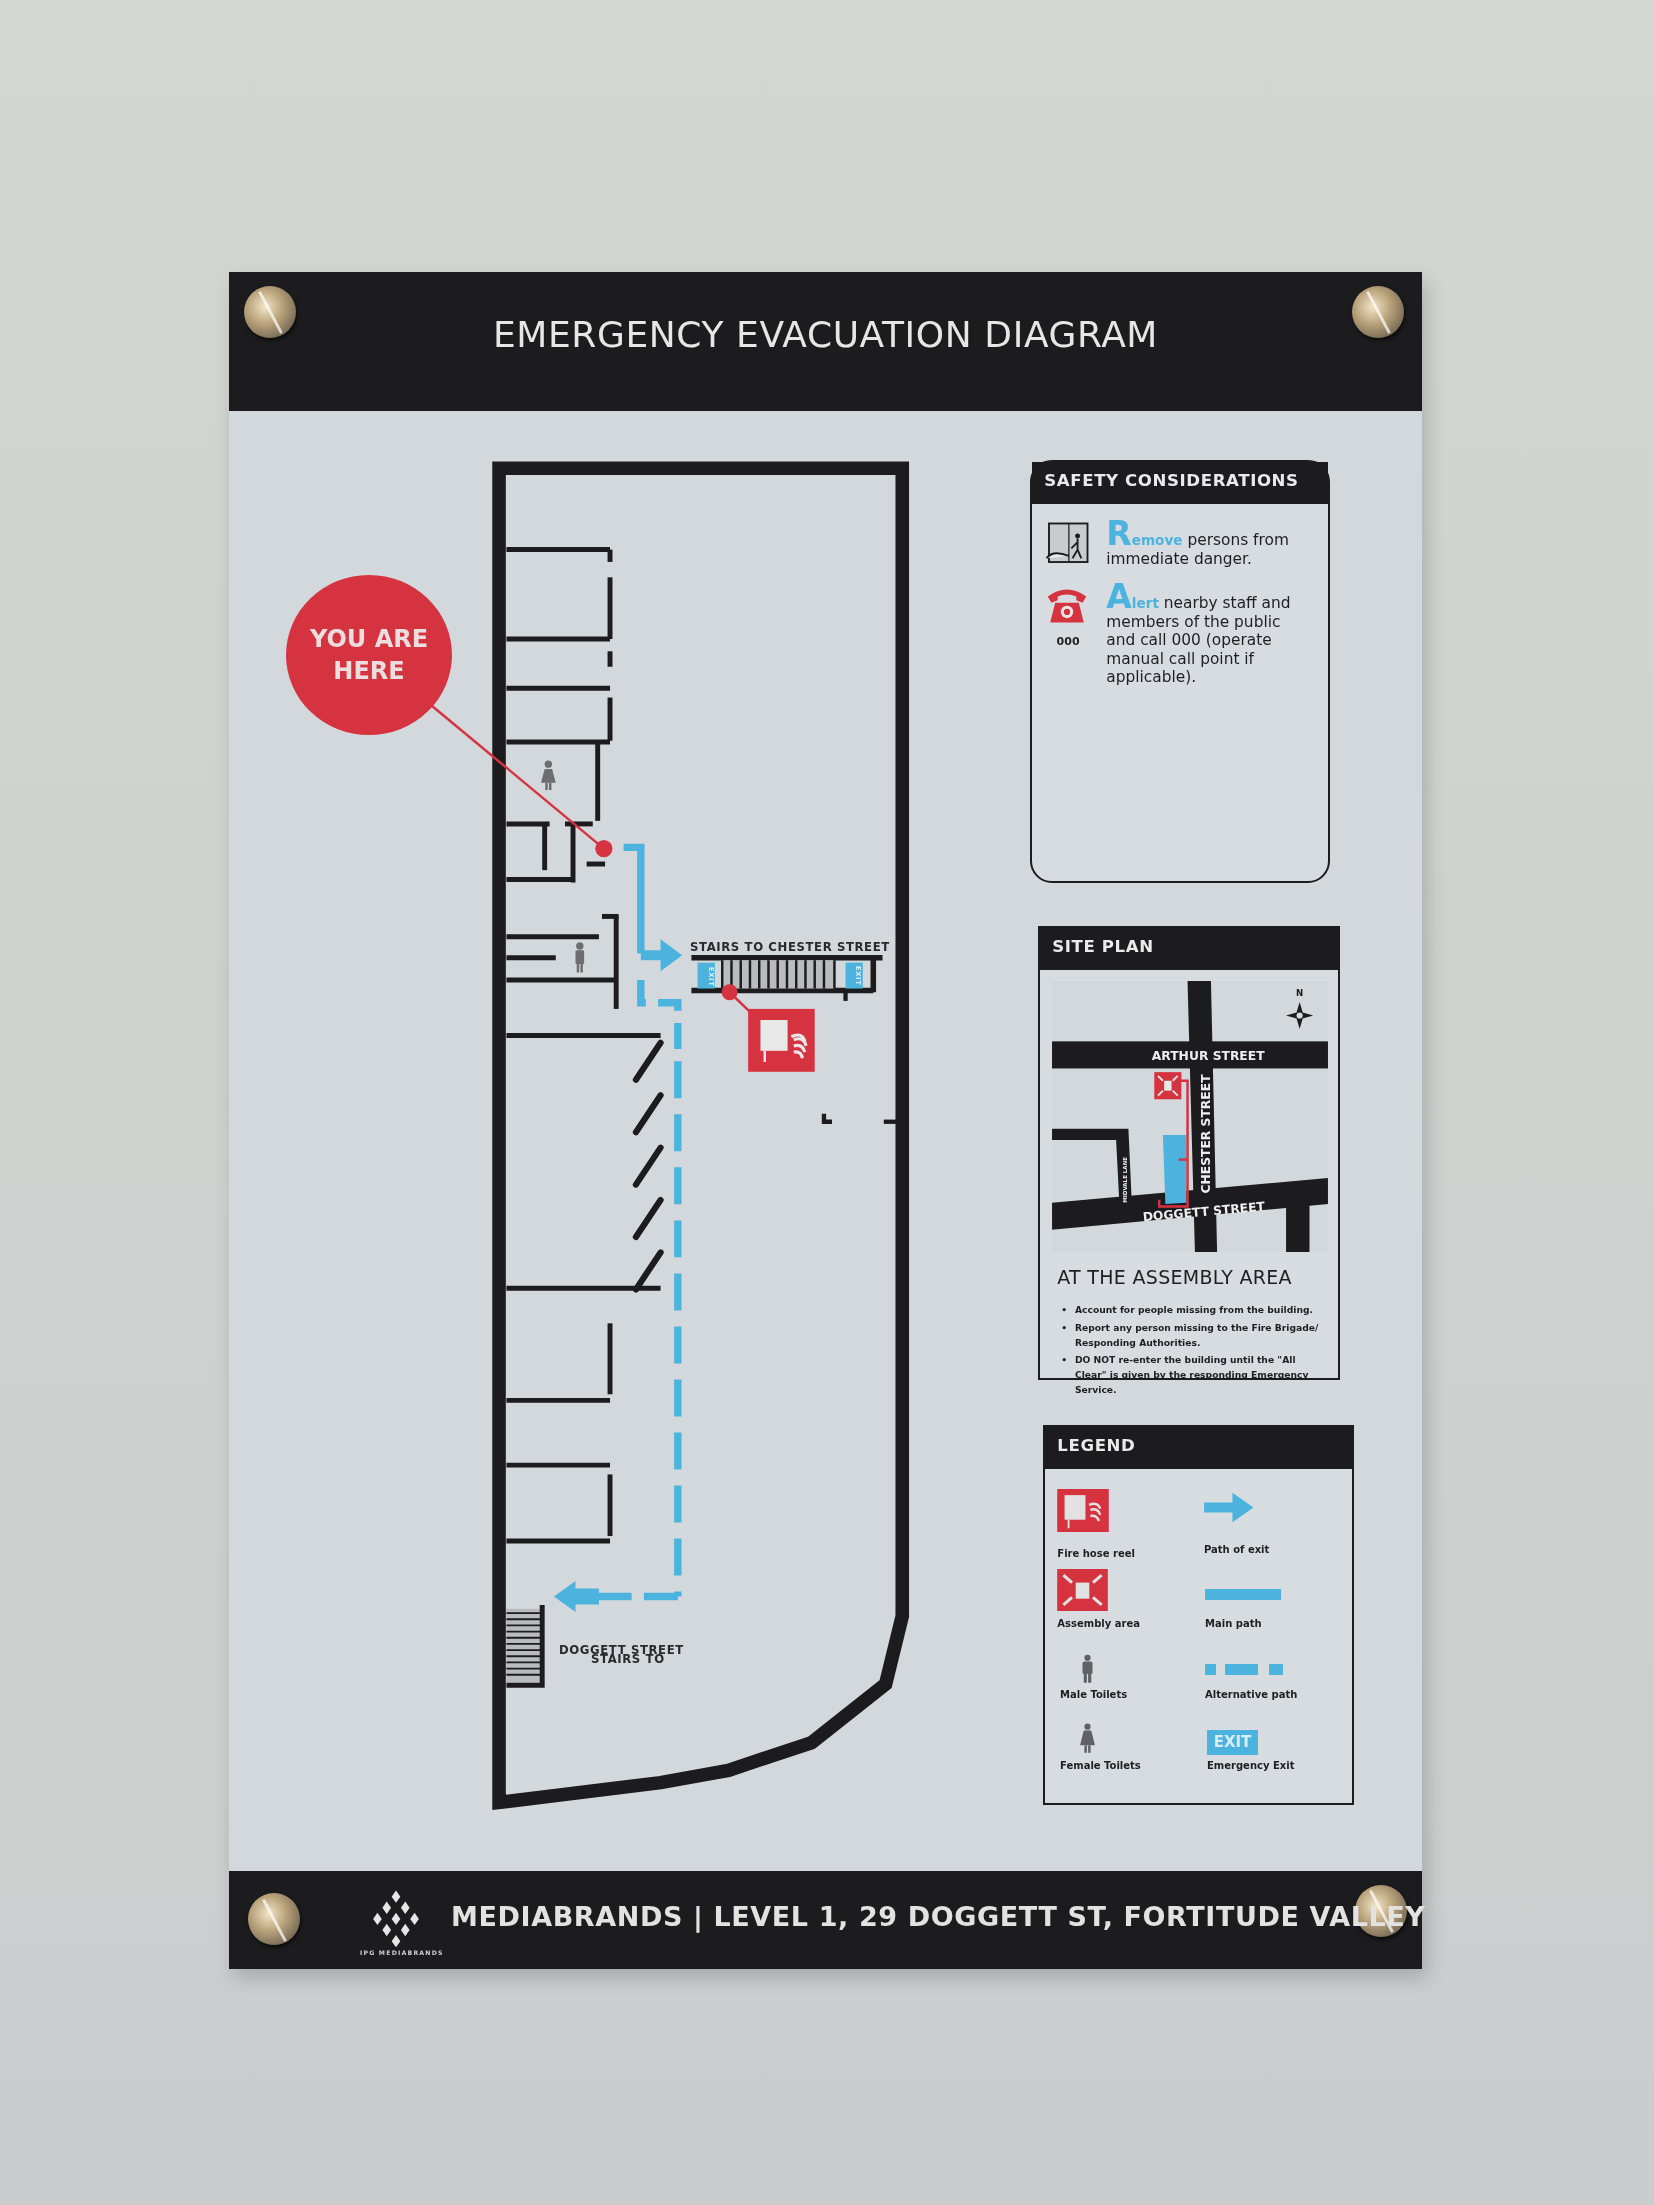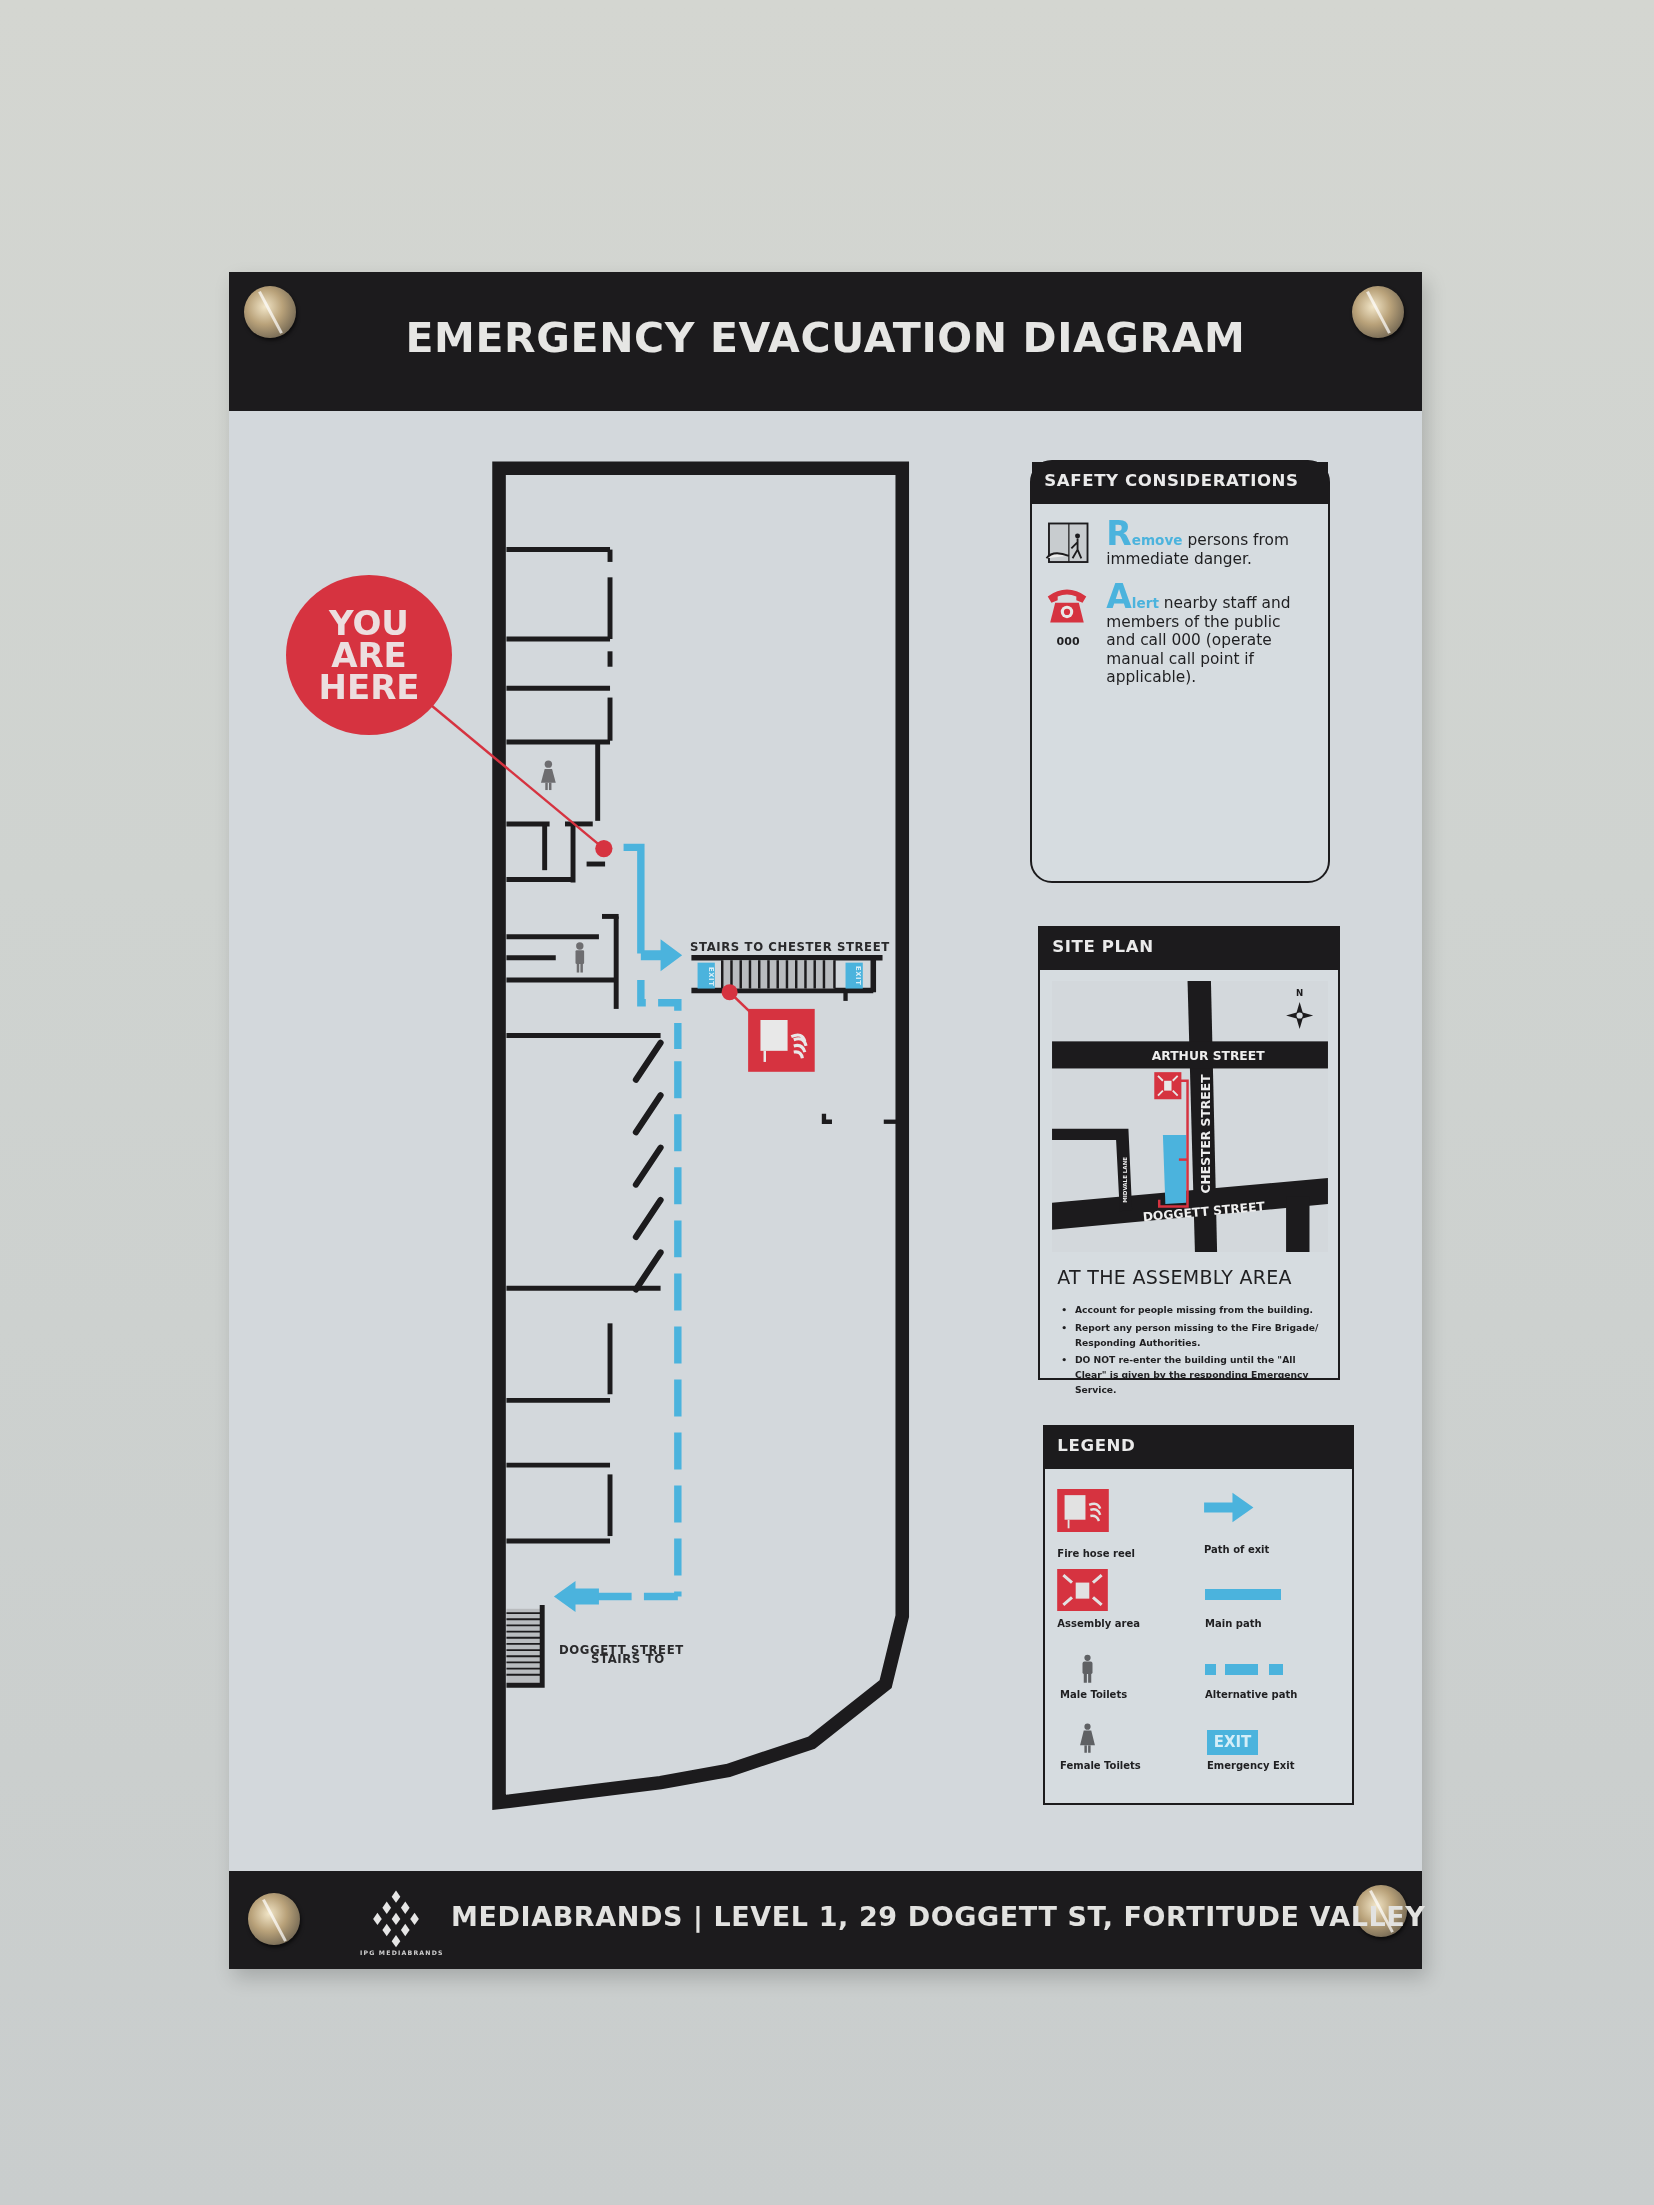--- a/index.html
+++ b/index.html
@@ -12,21 +12,21 @@
   .sign {
     position: absolute; left: 229px; top: 272px; width: 1193px; height: 1697px;
     background: #d3d8dc;
     box-shadow: 5px 8.6px 18.5px rgba(0,0,0,0.18);
   }
   .band { position: absolute; left: 0; right: 0; background: #1c1b1d; }
   .band.top { top: 0; height: 139px; }
   .band.bottom { top: 1599px; height: 98px; }
   .title {
     position: absolute; left: 0; right: 0; top: 42px; text-align: center;
-    color: #e6e6e4; font-weight: bold; font-size: 41px; letter-spacing: 0.6px;
+    color: #e6e6e4; font-weight: normal; font-size: 36px; letter-spacing: 0.6px;
   }
   .footer-text {
     position: absolute; left: 222px; top: 30px; color: #e2e2e0;
     font-weight: bold; font-size: 27px; letter-spacing: 0.6px; white-space: nowrap;
   }
   .logo { position: absolute; left: 133px; top: 17.3px; width: 68px; height: 68px; }
   .logo-caption { position: absolute; left: 131px; top: 78px; color: #cfcfcf; font-size: 6.2px; letter-spacing: 1.2px; font-weight: bold; }
   .standoff {
     position: absolute; width: 52px; height: 52px; border-radius: 50%;
     background: radial-gradient(circle at 40% 40%, #f1e5c7 0%, #b9a27a 40%, #6f6451 80%, #4a4438 100%);
@@ -35,21 +35,21 @@
   .standoff::after {
     content: ""; position: absolute; left: 25px; top: 3.7px; width: 2.5px; height: 47px;
     background: rgba(255,255,255,0.7); transform: rotate(-28deg);
   }
   
   .plan { position: absolute; left: 0; top: 0; }
   .you-are-here {
     position: absolute; left: 57px; top: 303px; width: 166px; height: 160px; border-radius: 50%;
     background: #d63340; color: #ecdedf; text-align: center;
     display: flex; flex-direction: column; justify-content: center; align-items: center;
-    font-weight: bold; font-size: 34px; line-height: 32px;
+    font-weight: bold; font-size: 24px; line-height: 32px;
   }
   .map-label { position: absolute; color: #2a2a2c; font-size: 11.7px; font-weight: bold; letter-spacing: 0.6px; white-space: nowrap; }
   
   .panel {
     position: absolute; background: #d6dce0; border: 2.5px solid #1c1b1d;
   }
   .panel-header {
     background: #1c1b1d; color: #eaeaea; font-weight: bold; font-size: 16.6px;
     padding: 8.6px 12.3px 7.4px 12.3px; letter-spacing: 0.6px; height: 26px; box-sizing: content-box;
   }

